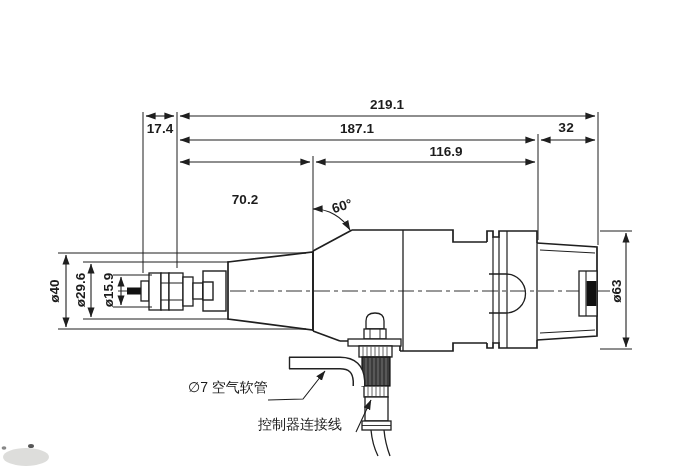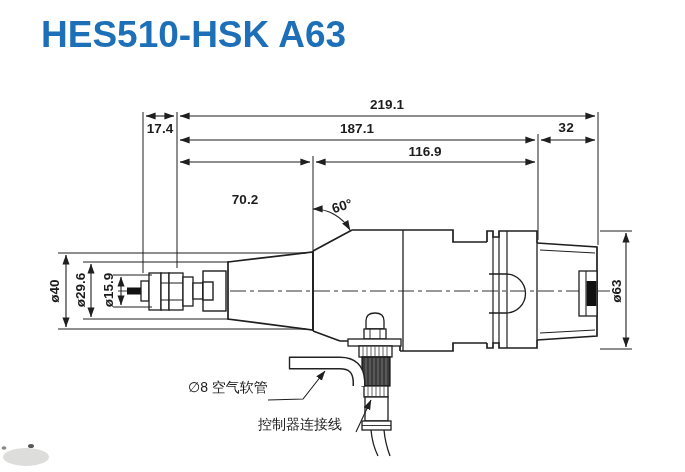--- a/index.html
+++ b/index.html
@@ -178,32 +178,31 @@
       <path d="M626,233 L626,347" marker-start="url(#ar)" marker-end="url(#ar)"></path>
       <path d="M313,209 A42,42 0 0 1 350,230" marker-start="url(#ar)" marker-end="url(#ar)"></path>
     </g>
 
     <g stroke="#1f1f1f" stroke-width="1.1" fill="none">
       <path d="M268,400 L303,399 L325,371" marker-end="url(#ar)"></path>
       <path d="M356,432 L363,417 L371,400" marker-end="url(#ar)"></path>
     </g>
   </svg>
 
-  <div class="txt title" style="color: rgb(29, 111, 184);">HES510-HSK A63</div>
 
   <div class="txt dim" style="left:160px;top:97px;margin-top:24px;">17.4</div>
   <div class="txt dim" style="left:387px;top:97px;">219.1</div>
   <div class="txt dim" style="left:357px;top:121px;">187.1</div>
   <div class="txt dim" style="left:566px;top:121px;font-family:Liberation Mono, monospace;">32</div>
   <div class="txt dim" style="left:245px;top:144px;margin-top:48px;">70.2</div>
-  <div class="txt dim" style="left:425px;top:144px;">116.9</div>
+  <div class="txt dim" style="left:446px;top:144px;">116.9</div>
 
   <div class="txt ang" style="left:342px;top:206px;">60°</div>
 
   <div class="txt rot" style="left:54px;top:291px;">ø40</div>
   <div class="txt rot" style="left:80px;top:290px;">ø29.6</div>
   <div class="txt rot" style="left:108px;top:290px;">ø15.9</div>
   <div class="txt rot" style="left:616px;top:291px;">ø63</div>
 
-  <div class="txt cjk" style="left:188px;top:379px;">∅8 空气软管</div>
+  <div class="txt cjk" style="left:188px;top:379px;">∅7 空气软管</div>
   <div class="txt cjk" style="left:258px;top:416px;">控制器连接线</div>
 
 </div>
 
 </body></html>

